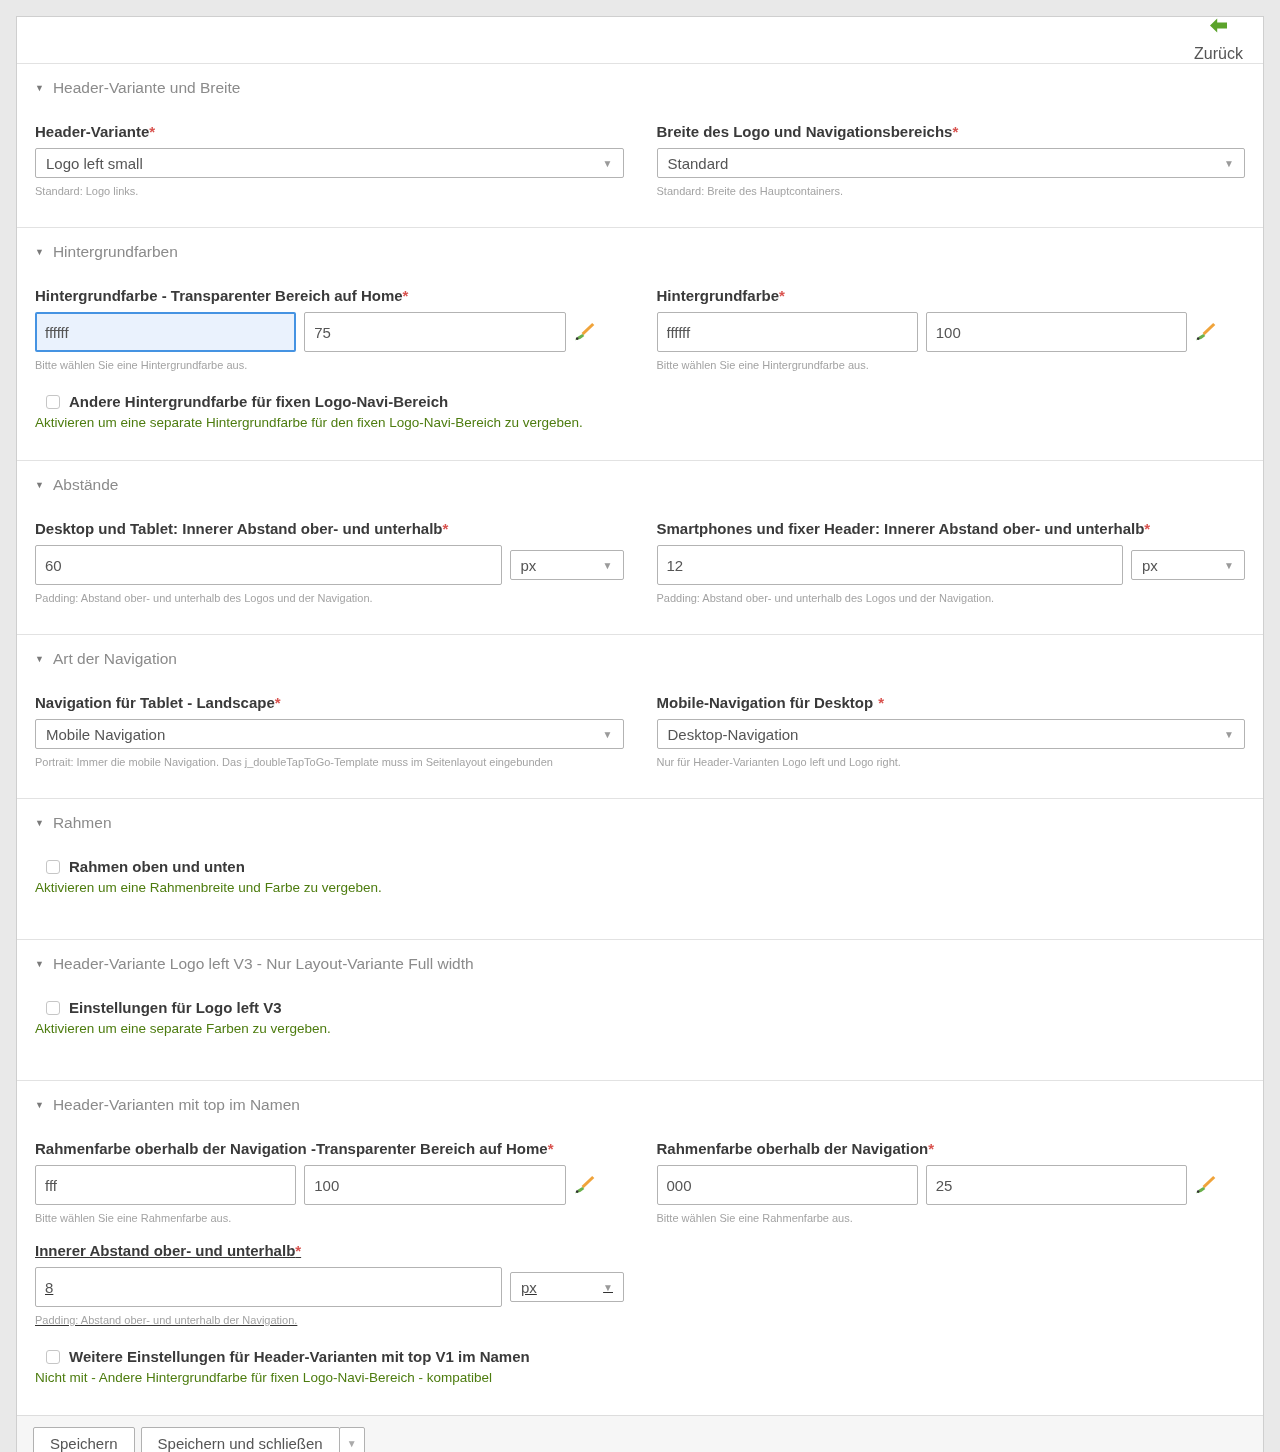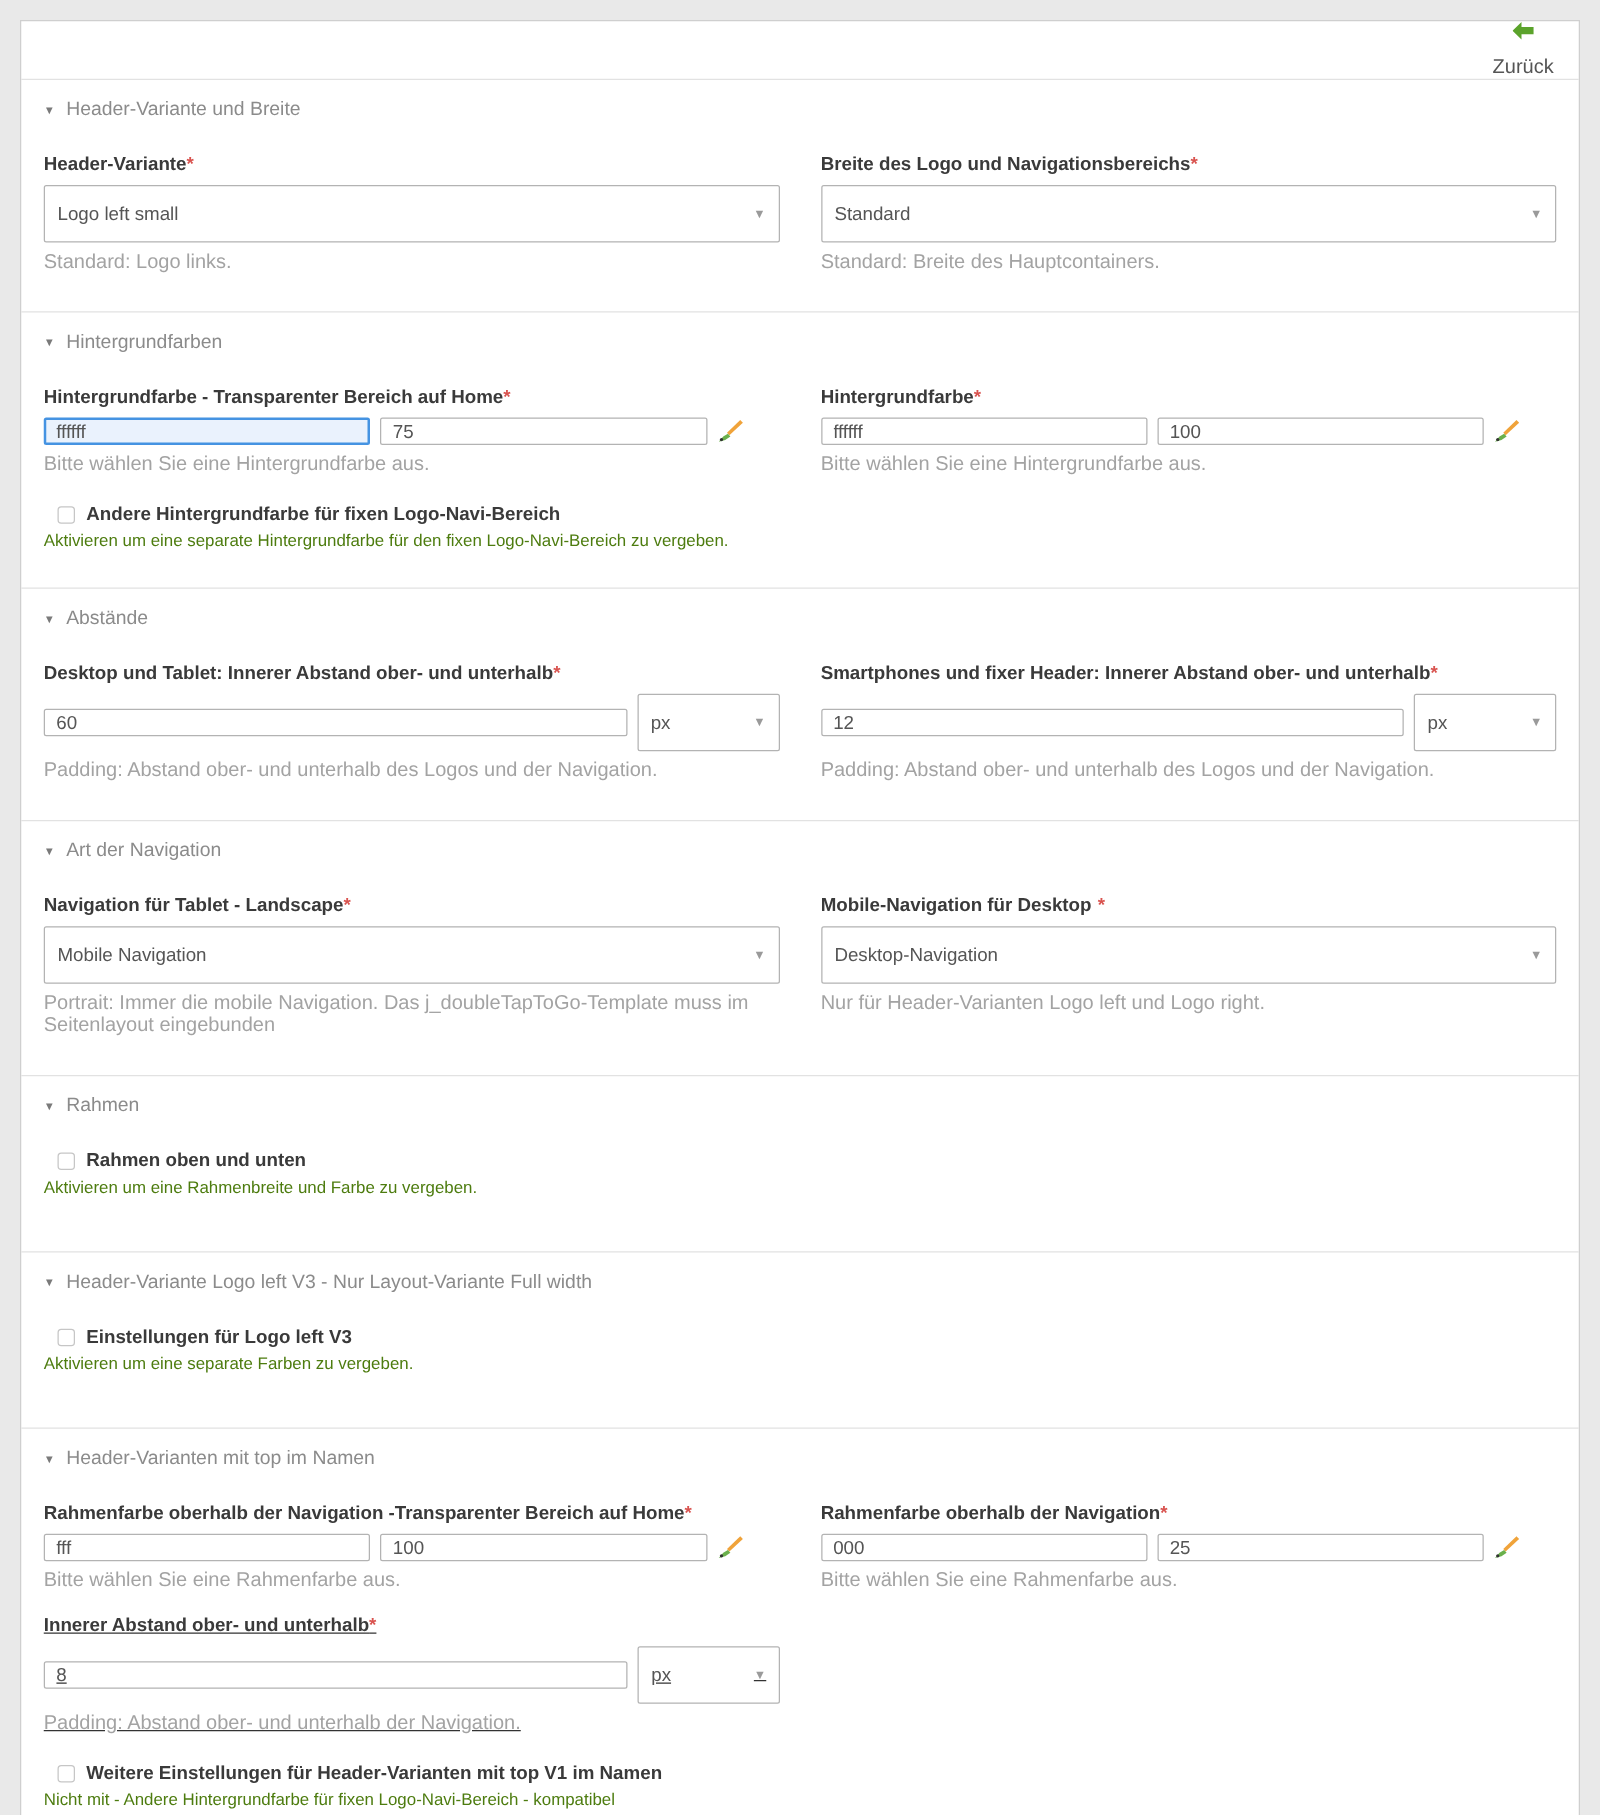--- a/index.html
+++ b/index.html
@@ -25,34 +25,34 @@
     display:flex; align-items:center; gap:9px; color:#8b8b8b; font-size:15.5px;
     cursor:pointer; margin-bottom:26px; user-select:none;
   }
   .section-title .tri { color:#7a7a7a; font-size:9px; line-height:1; }
   .grid2 { display:grid; grid-template-columns:1fr 1fr; column-gap:33px; }
   .field { min-width:0; }
   .label { font-size:15px; font-weight:bold; color:#3a3a3a; margin-bottom:8px; }
   .req { color:#d9534f; font-weight:bold; }
   .req.spaced { margin-left:5px; }
   .select {
-    height:46px; border:1px solid #b3b3b3; background:#fff; border-radius:2px;
+    height:30px; border:1px solid #b3b3b3; background:#fff; border-radius:2px;
     display:flex; align-items:center; justify-content:space-between;
     padding:0 10px; font-size:15px; color:#555; cursor:pointer;
   }
   .sel-arrow { color:#9a9a9a; font-size:10px; }
   .text-input {
-    height:22px; border:1px solid #b3b3b3; background:#fff; border-radius:2px;
+    height:40px; border:1px solid #b3b3b3; background:#fff; border-radius:2px;
     padding:0 9px; font-size:15px; color:#555; outline:none; min-width:0;
     font-family:"Liberation Sans","DejaVu Sans",sans-serif;
   }
   .text-input.focused {
     border:2px solid #4593e2; background:#eaf2fd; padding:0 8px;
   }
-  .hint { margin-top:7px; font-size:16px; color:#a3a3a3; }
+  .hint { margin-top:7px; font-size:11px; color:#a3a3a3; }
   .row { display:flex; align-items:center; gap:8px; }
   .flex1 { flex:1; }
   .unit-select { width:114px; flex:none; }
   .color-row { padding-right:28px; }
   .brush { width:22px; flex:none; display:flex; align-items:center; cursor:pointer; }
   .check-row { display:flex; align-items:center; gap:9px;padding-left:11px; }
   .checkbox {
     width:14px; height:14px; border:1px solid #c6c6c6; border-radius:3px;
     background:#fff; flex:none; cursor:pointer;
   }

